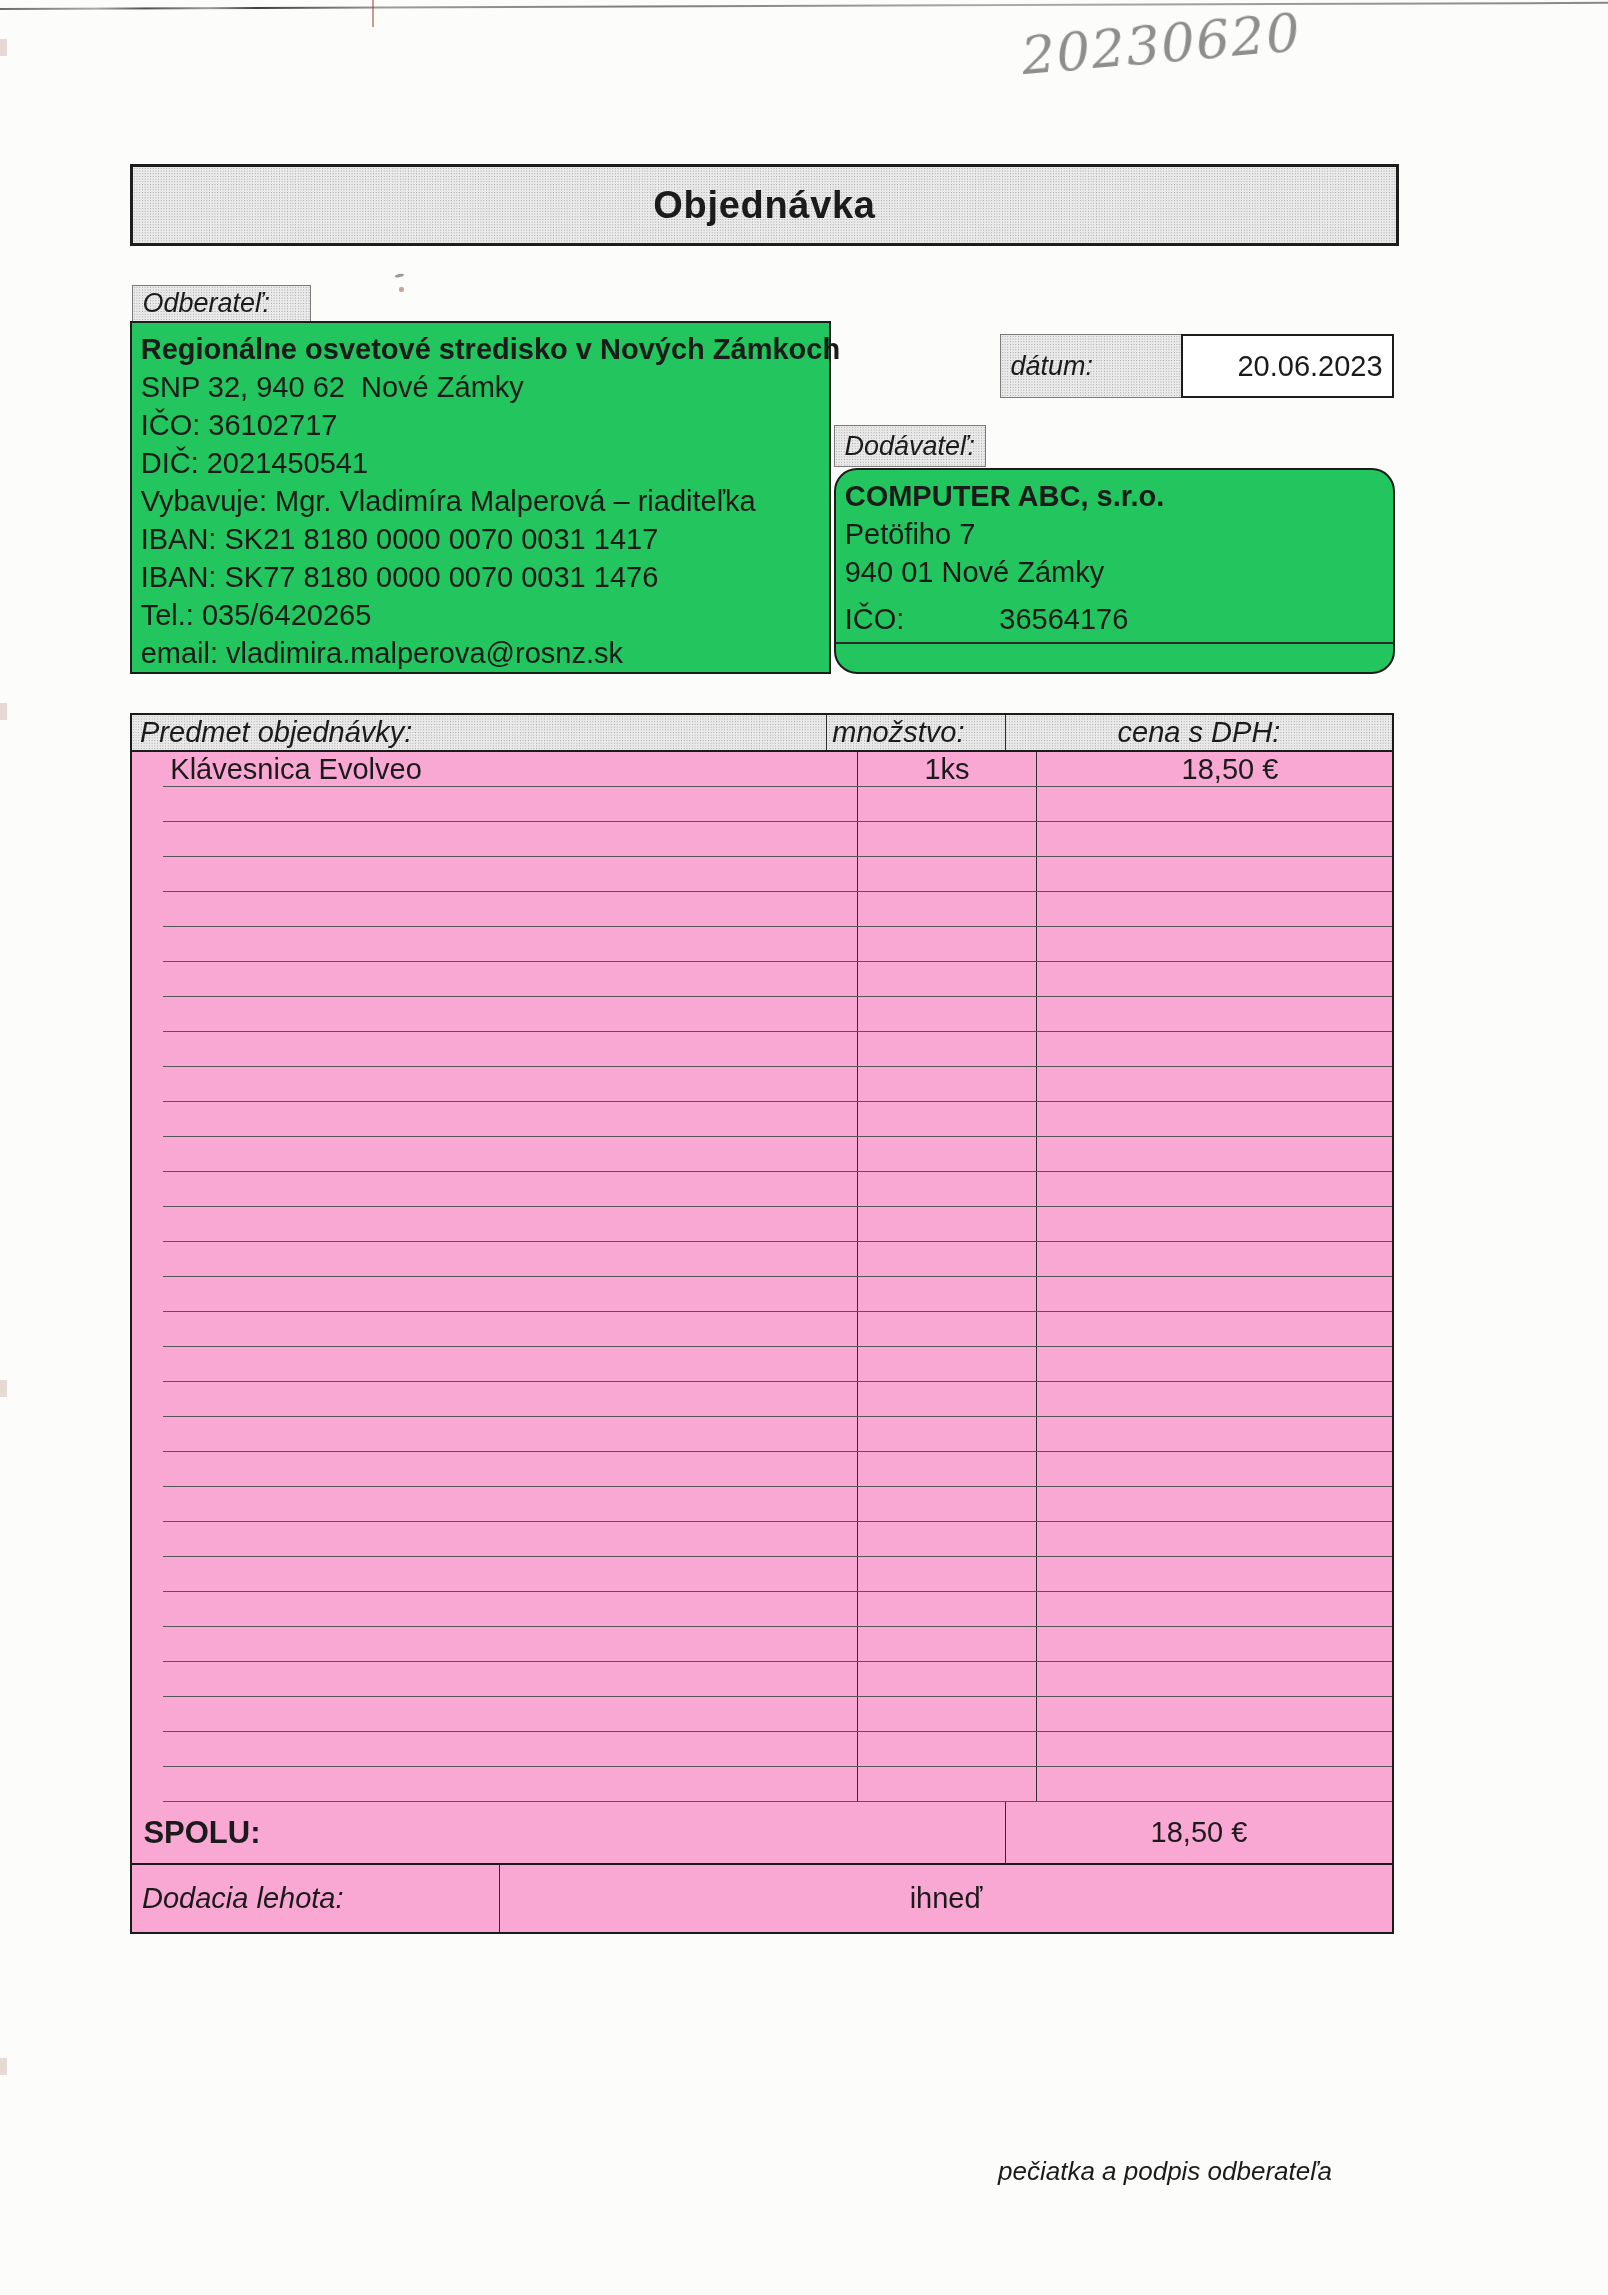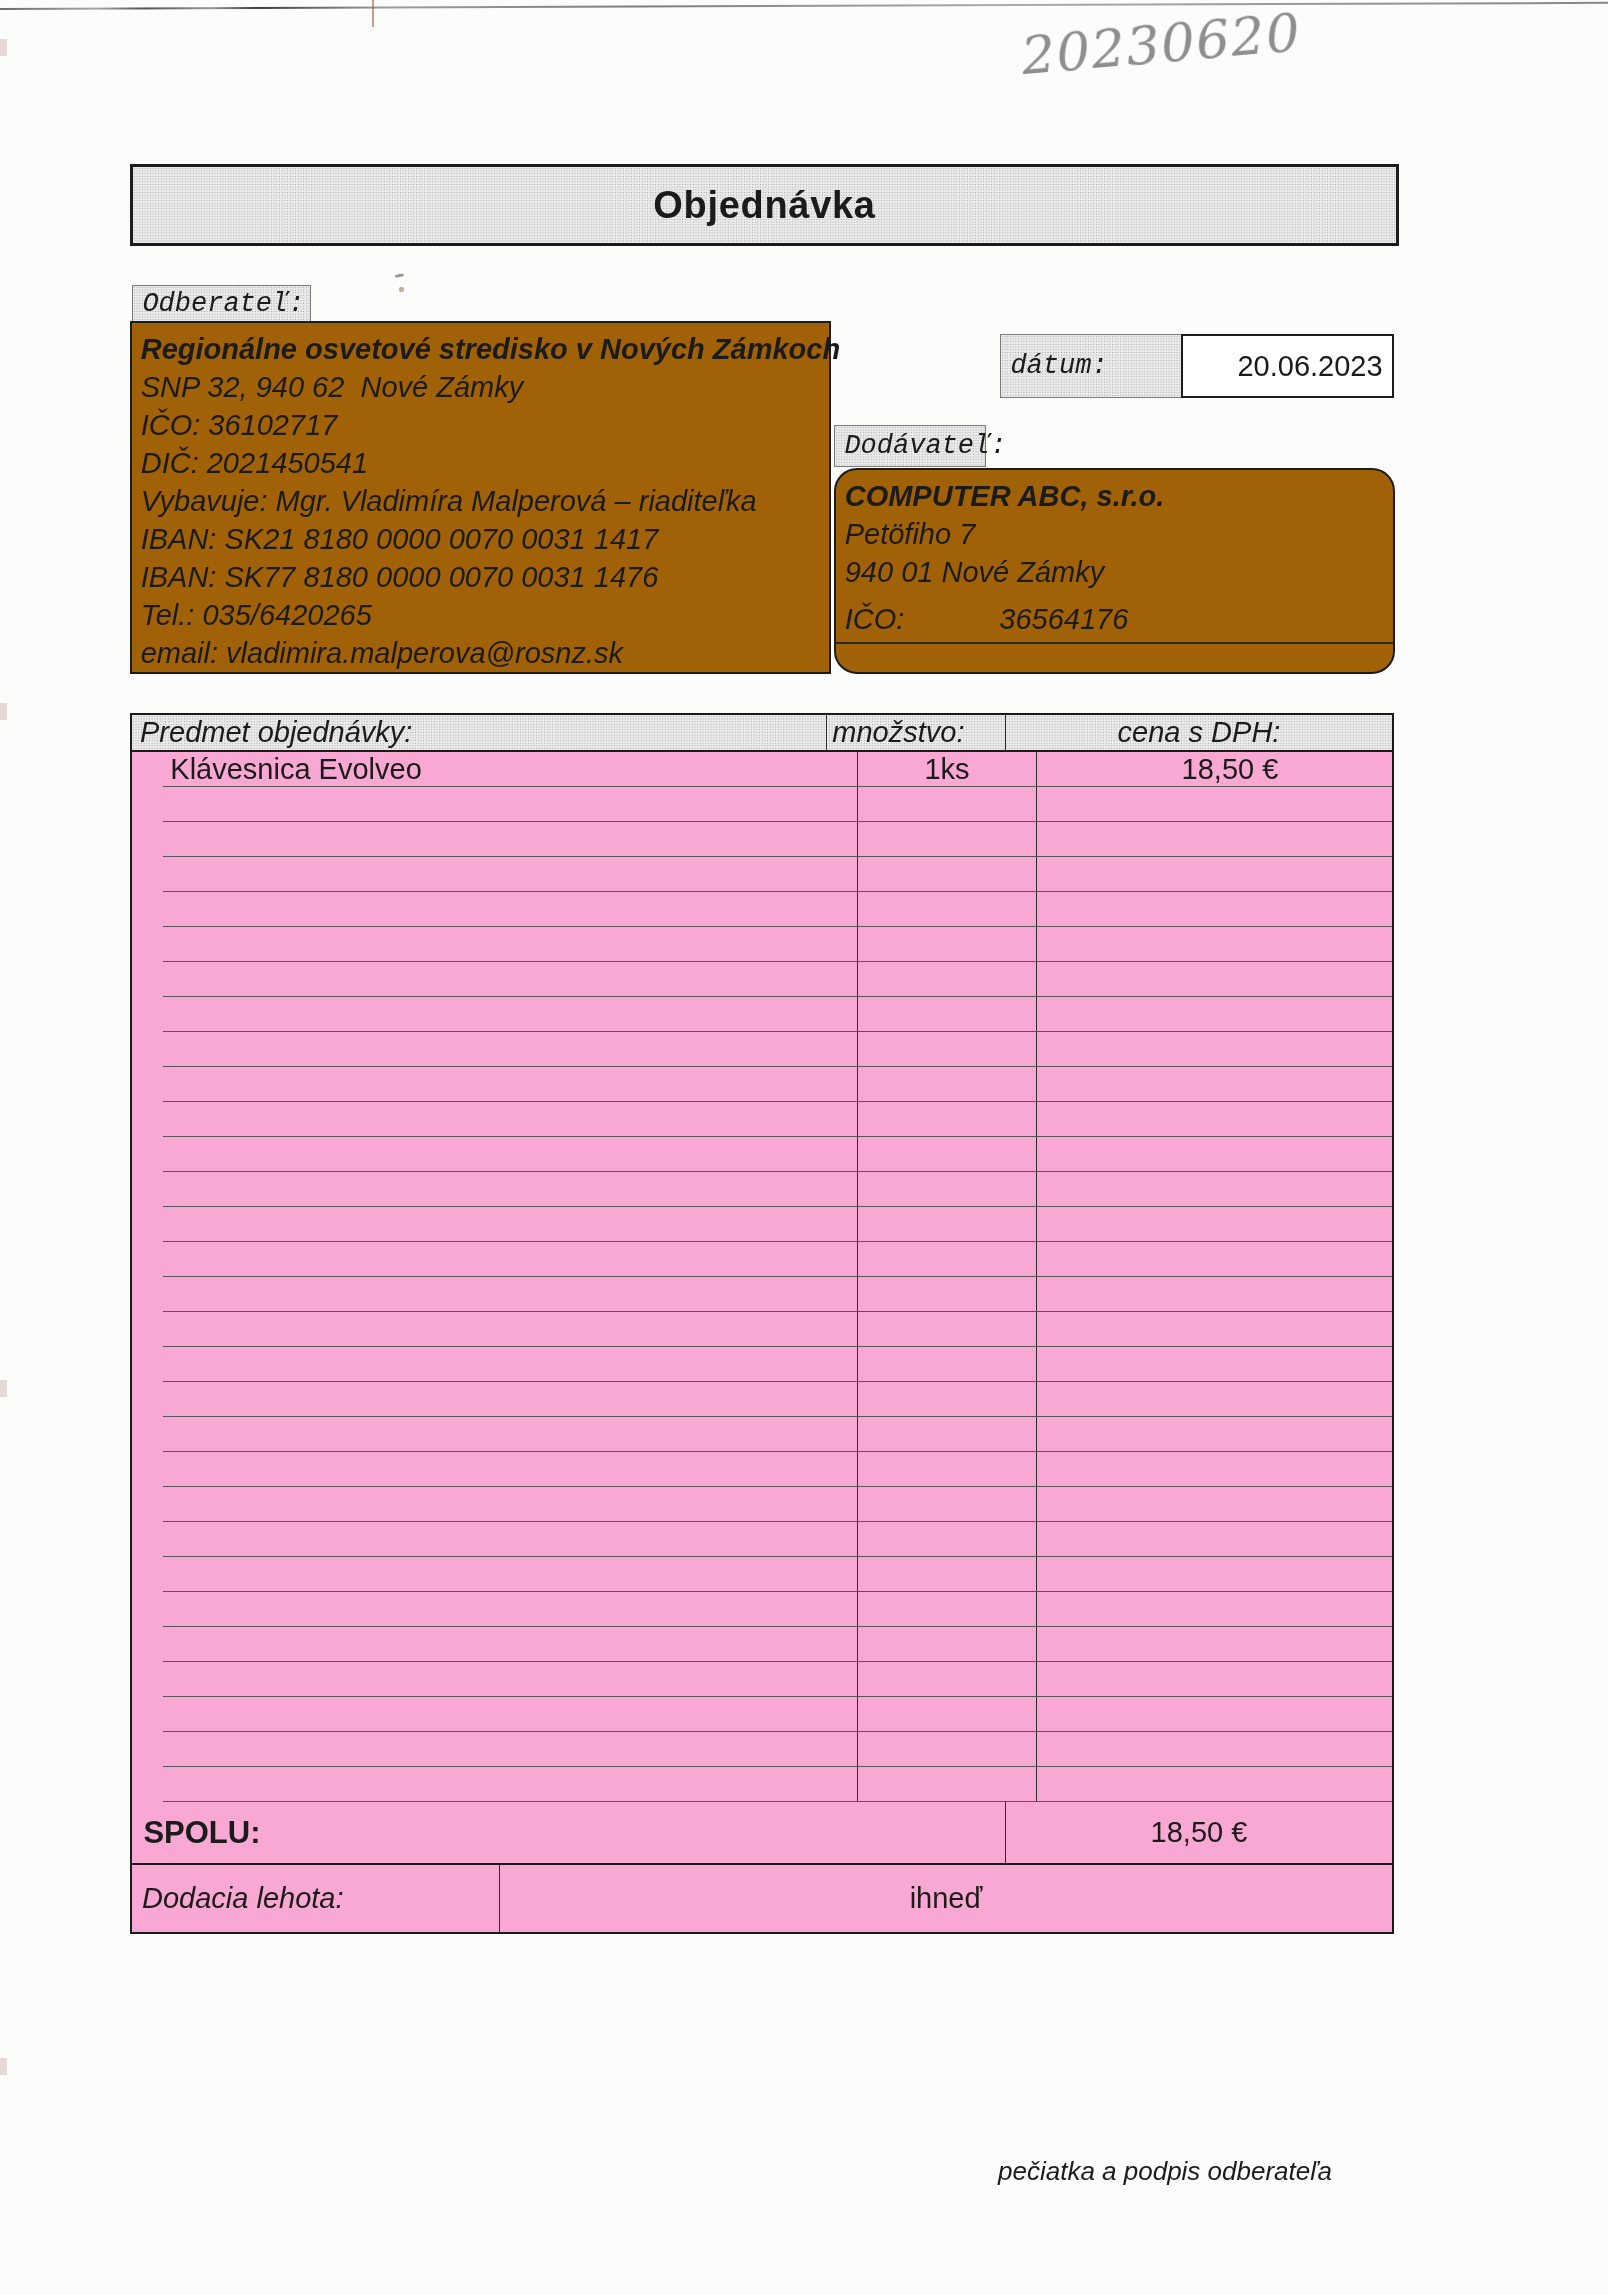--- a/index.html
+++ b/index.html
@@ -43,29 +43,28 @@
     display:flex;align-items:center;justify-content:center;
   }
   .title-box span{font-weight:bold;font-size:38px;letter-spacing:0.7px;}
   
   .chip{
     position:absolute;box-sizing:border-box;
     border:1.3px solid #7b7b7b;
     font-style:italic;font-size:27px;
     display:flex;align-items:center;padding-left:9.4px;
     white-space:nowrap;
-    font-family:Liberation Mono, monospace;
   }
   #chip-odberatel{left:132px;top:285px;width:179px;height:37px;}
   #chip-dodavatel{left:834px;top:425px;width:152px;height:42px;text-align:right;}
   #chip-datum{left:1000px;top:334px;width:182px;height:64px;}
   
   .info-box{
     position:absolute;box-sizing:border-box;
-    border:2.7px solid #1c1c1c;background:#a16207;font-style:italic;
+    border:2.7px solid #1c1c1c;background:#22c55e;
   }
   #customer-box{left:130px;top:321px;width:701px;height:353px;padding:6.7px 0 0 8.7px;}
   #supplier-box{left:834px;top:468px;width:561px;height:206px;padding:6.7px 0 0 8.7px;border-radius:23px;}
   .info-line{font-size:29px;line-height:38px;white-space:pre;}
   .bold{font-weight:bold;}
   .ico-row{display:flex;margin-top:9.4px;font-size:29px;line-height:38px;}
   .ico-row .ico-val{margin-left:95px;}
   .ico-underline{position:absolute;left:0;right:0;top:172px;height:2px;background:#2a2a2a;}
   #date-value{
     position:absolute;left:1181px;top:334px;width:213px;height:64px;

